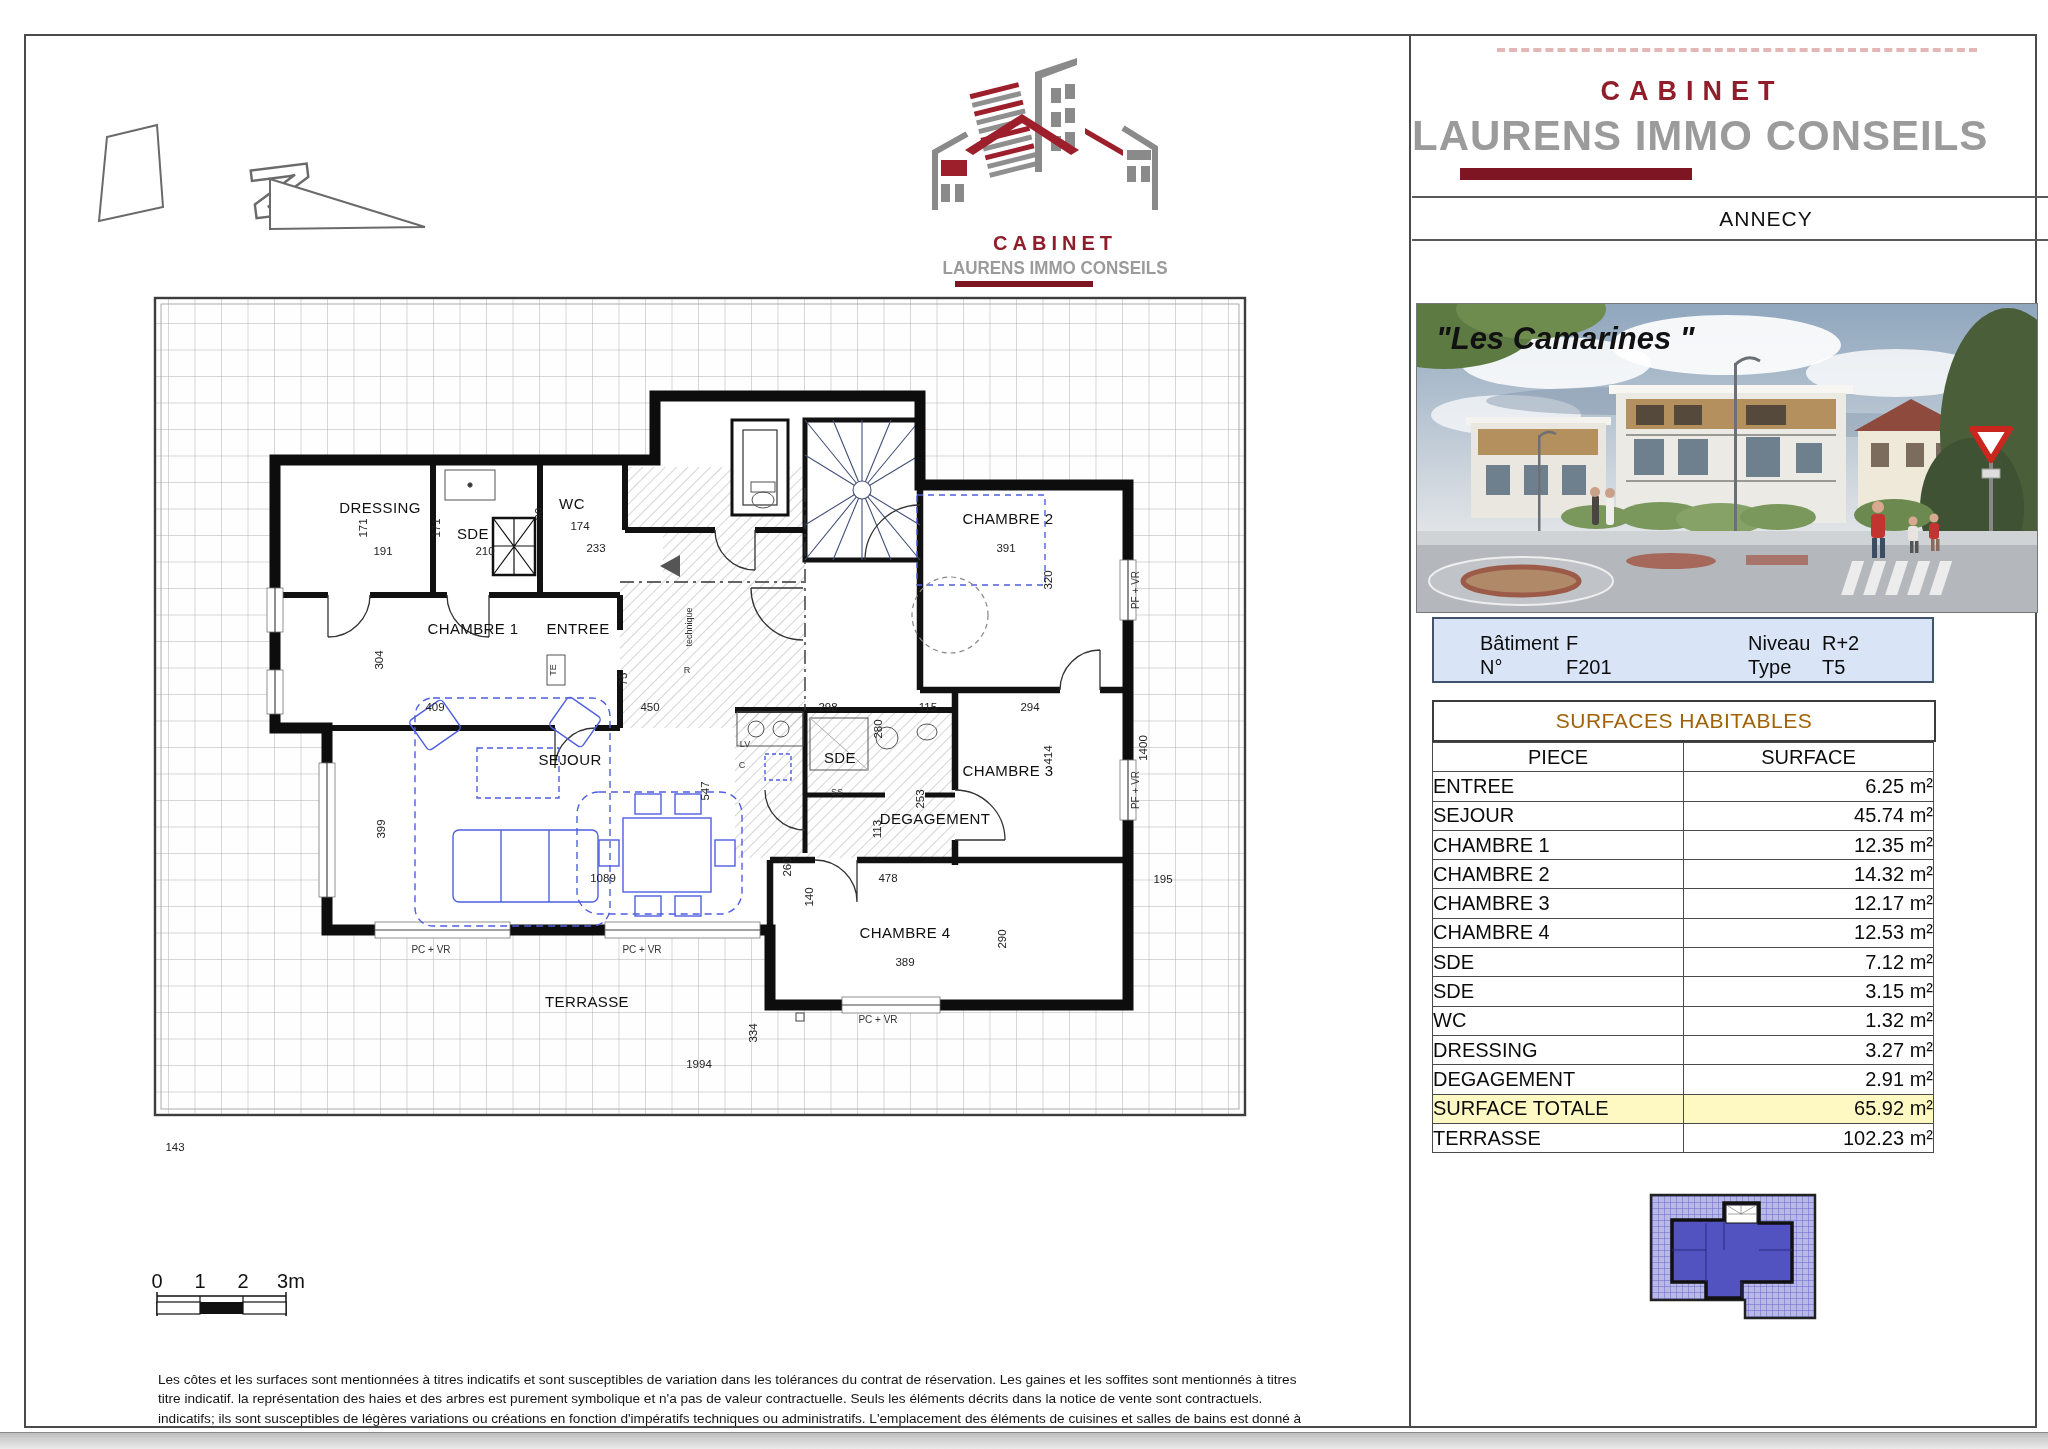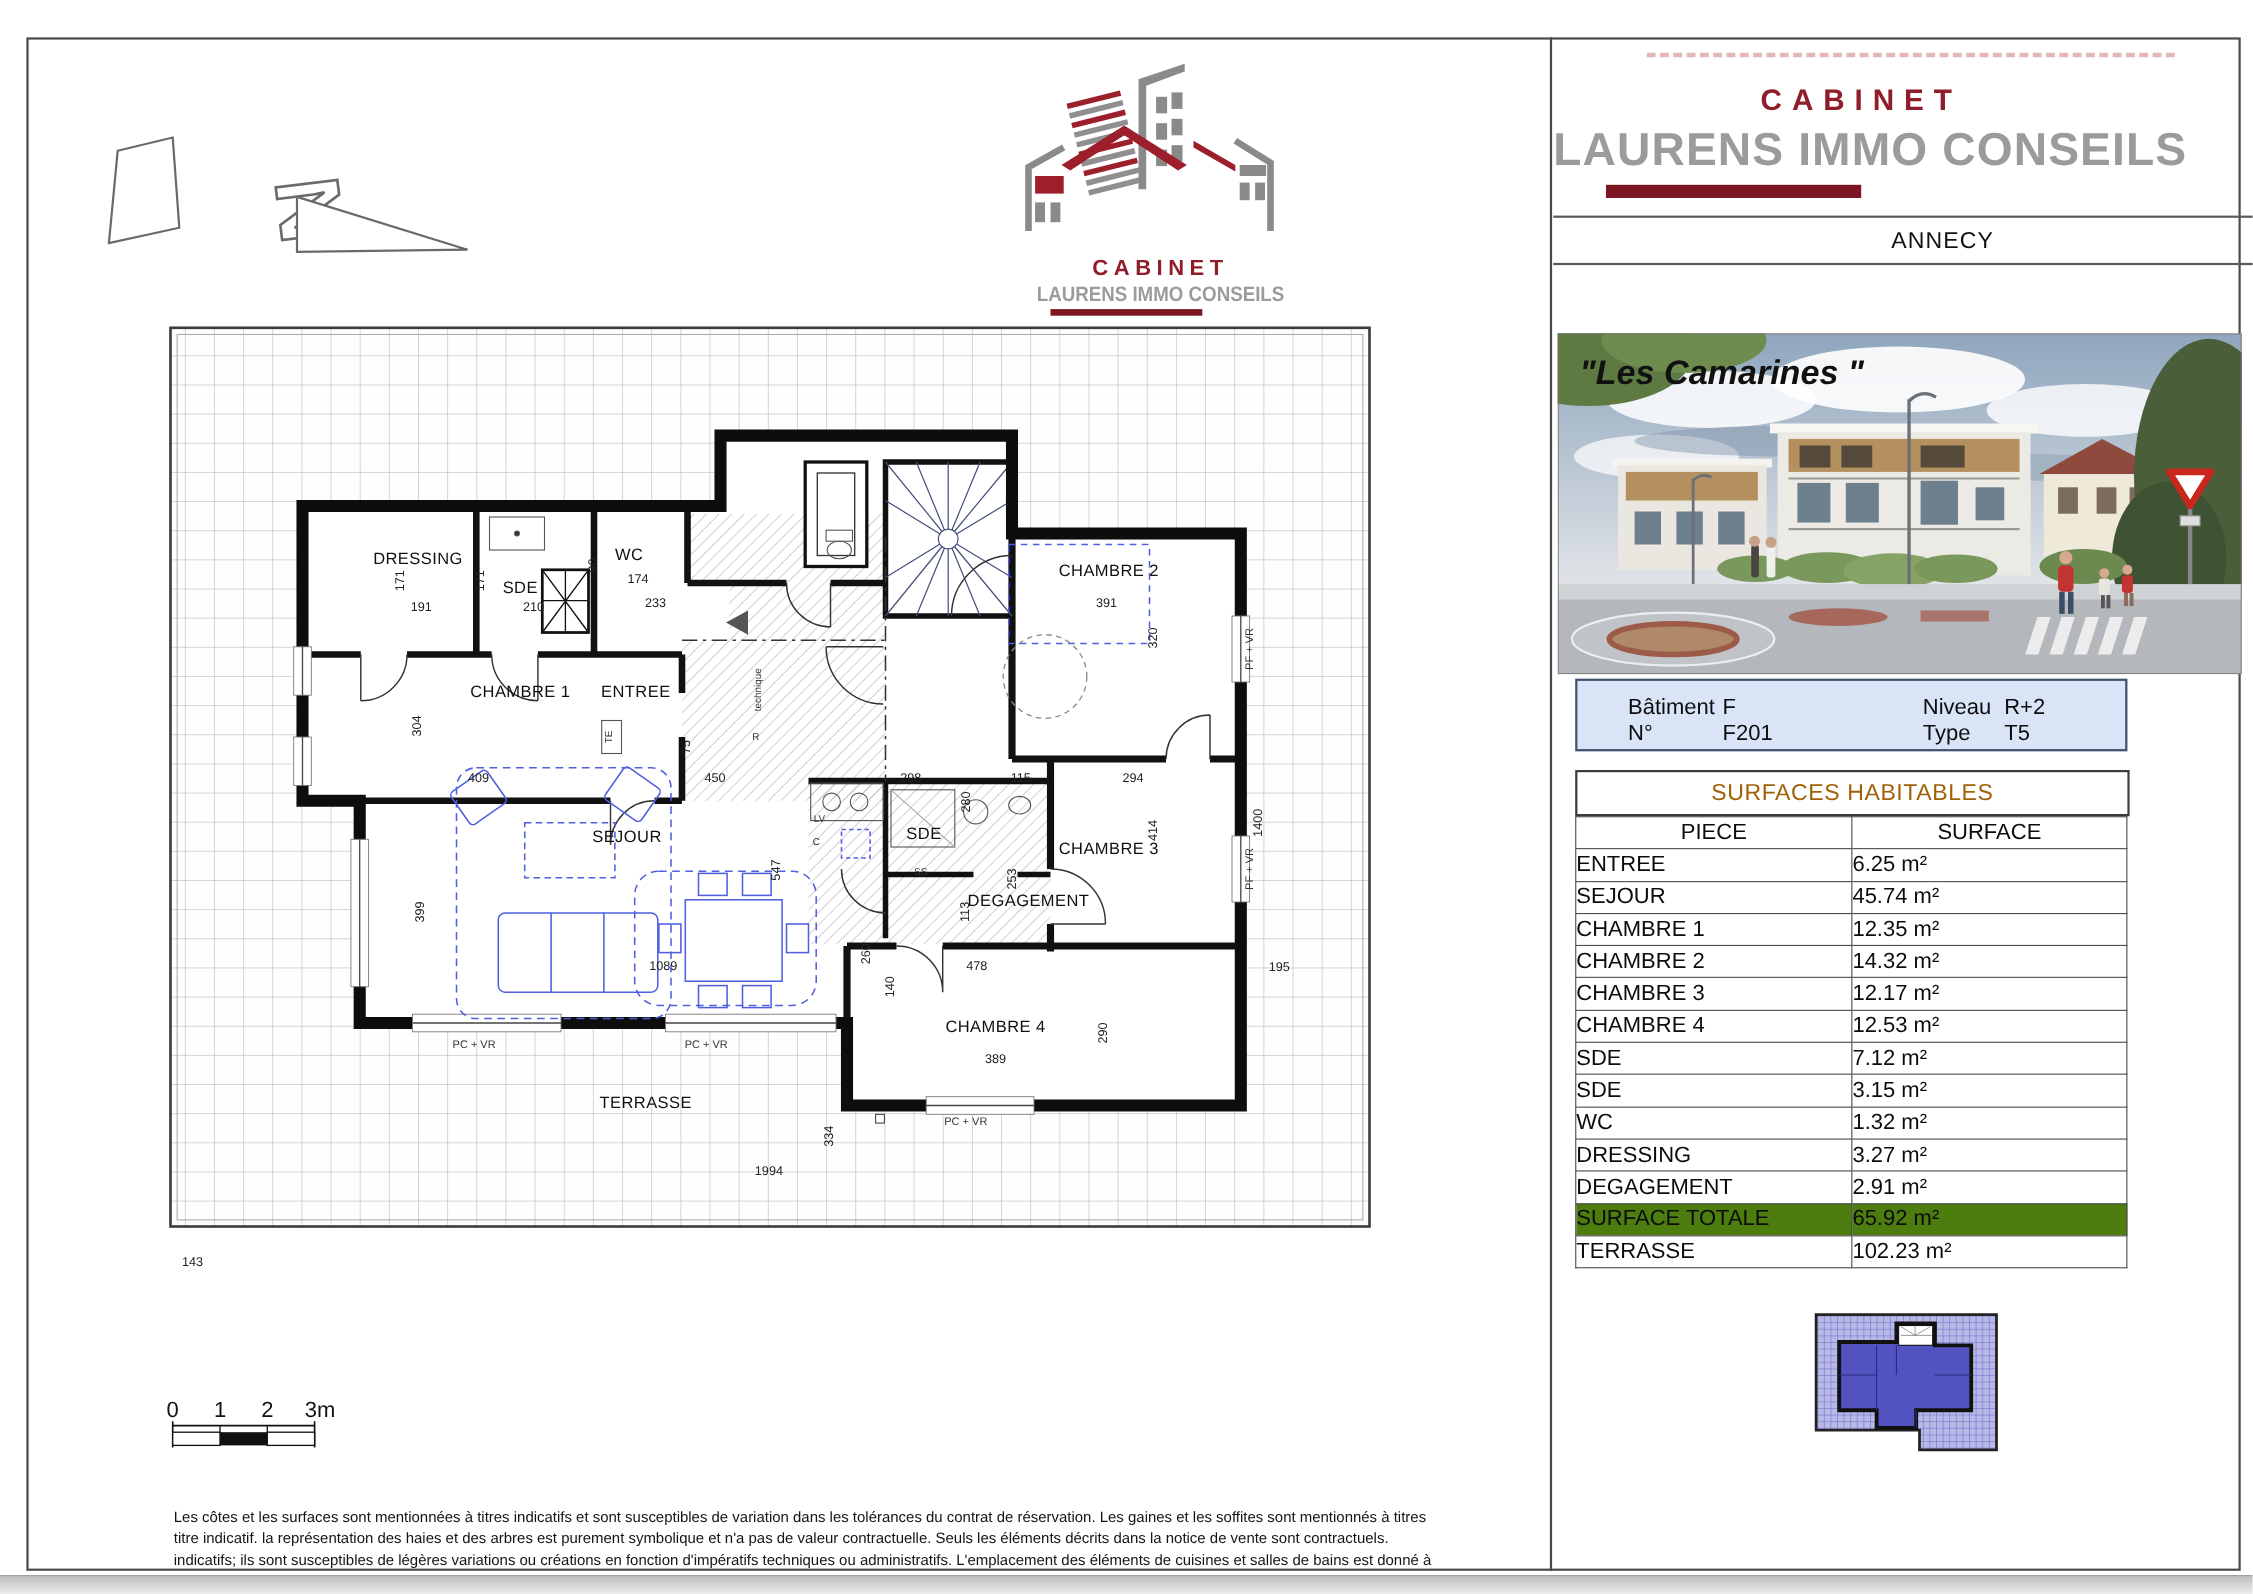--- a/index.html
+++ b/index.html
@@ -18,22 +18,22 @@
   .annecy-row{position:absolute;left:1412px;top:196px;width:708px;height:45px;border-top:2px solid #5a5a5a;border-bottom:2px solid #5a5a5a;box-sizing:border-box;display:flex;align-items:center;justify-content:center;font-size:21px;color:#111;letter-spacing:1px;}
 
   .photo{position:absolute;left:1416px;top:303px;}
 
   .info-box{position:absolute;left:1432px;top:617px;width:502px;height:66px;background:#d9e5f7;border:2px solid #42526b;box-sizing:border-box;display:grid;grid-template-columns:86px 182px 74px auto;grid-template-rows:1fr 1fr;align-items:center;padding:12px 0 2px 46px;font-size:20px;color:#0c0c0c;}
   .surfaces-title{position:absolute;left:1432px;top:700px;width:504px;height:42px;border:2px solid #3c3c3c;box-sizing:border-box;display:flex;align-items:center;justify-content:center;font-size:21px;color:#a16207;letter-spacing:.5px;}
   table.surfaces{position:absolute;left:1432px;top:742px;width:502px;border-collapse:collapse;font-size:20px;color:#0c0c0c;}
   table.surfaces td,table.surfaces th{border:1.4px solid #4a4a4a;height:28.3px;padding:0;font-weight:400;}
   table.surfaces th{text-align:center;}
   td.piece{text-align:left;padding-left:7px;width:250px;}
-  td.surf{text-align:left;}
-  tr.hl td{background:#4d7c0f;}
+  td.surf{text-align:right;}
+  tr.hl td{background:#fef9c3;}
 
   .thumb{position:absolute;left:1646px;top:1190px;}
 
   
   .north{position:absolute;left:95px;top:115px;}
   .logo{position:absolute;left:925px;top:50px;}
   .plan{position:absolute;left:115px;top:270px;}
   .scalebar{position:absolute;left:140px;top:1268px;}
   .disclaimer{position:absolute;left:158px;top:1370px;width:1235px;font-size:13.6px;line-height:1.42;color:#141414;}
 

